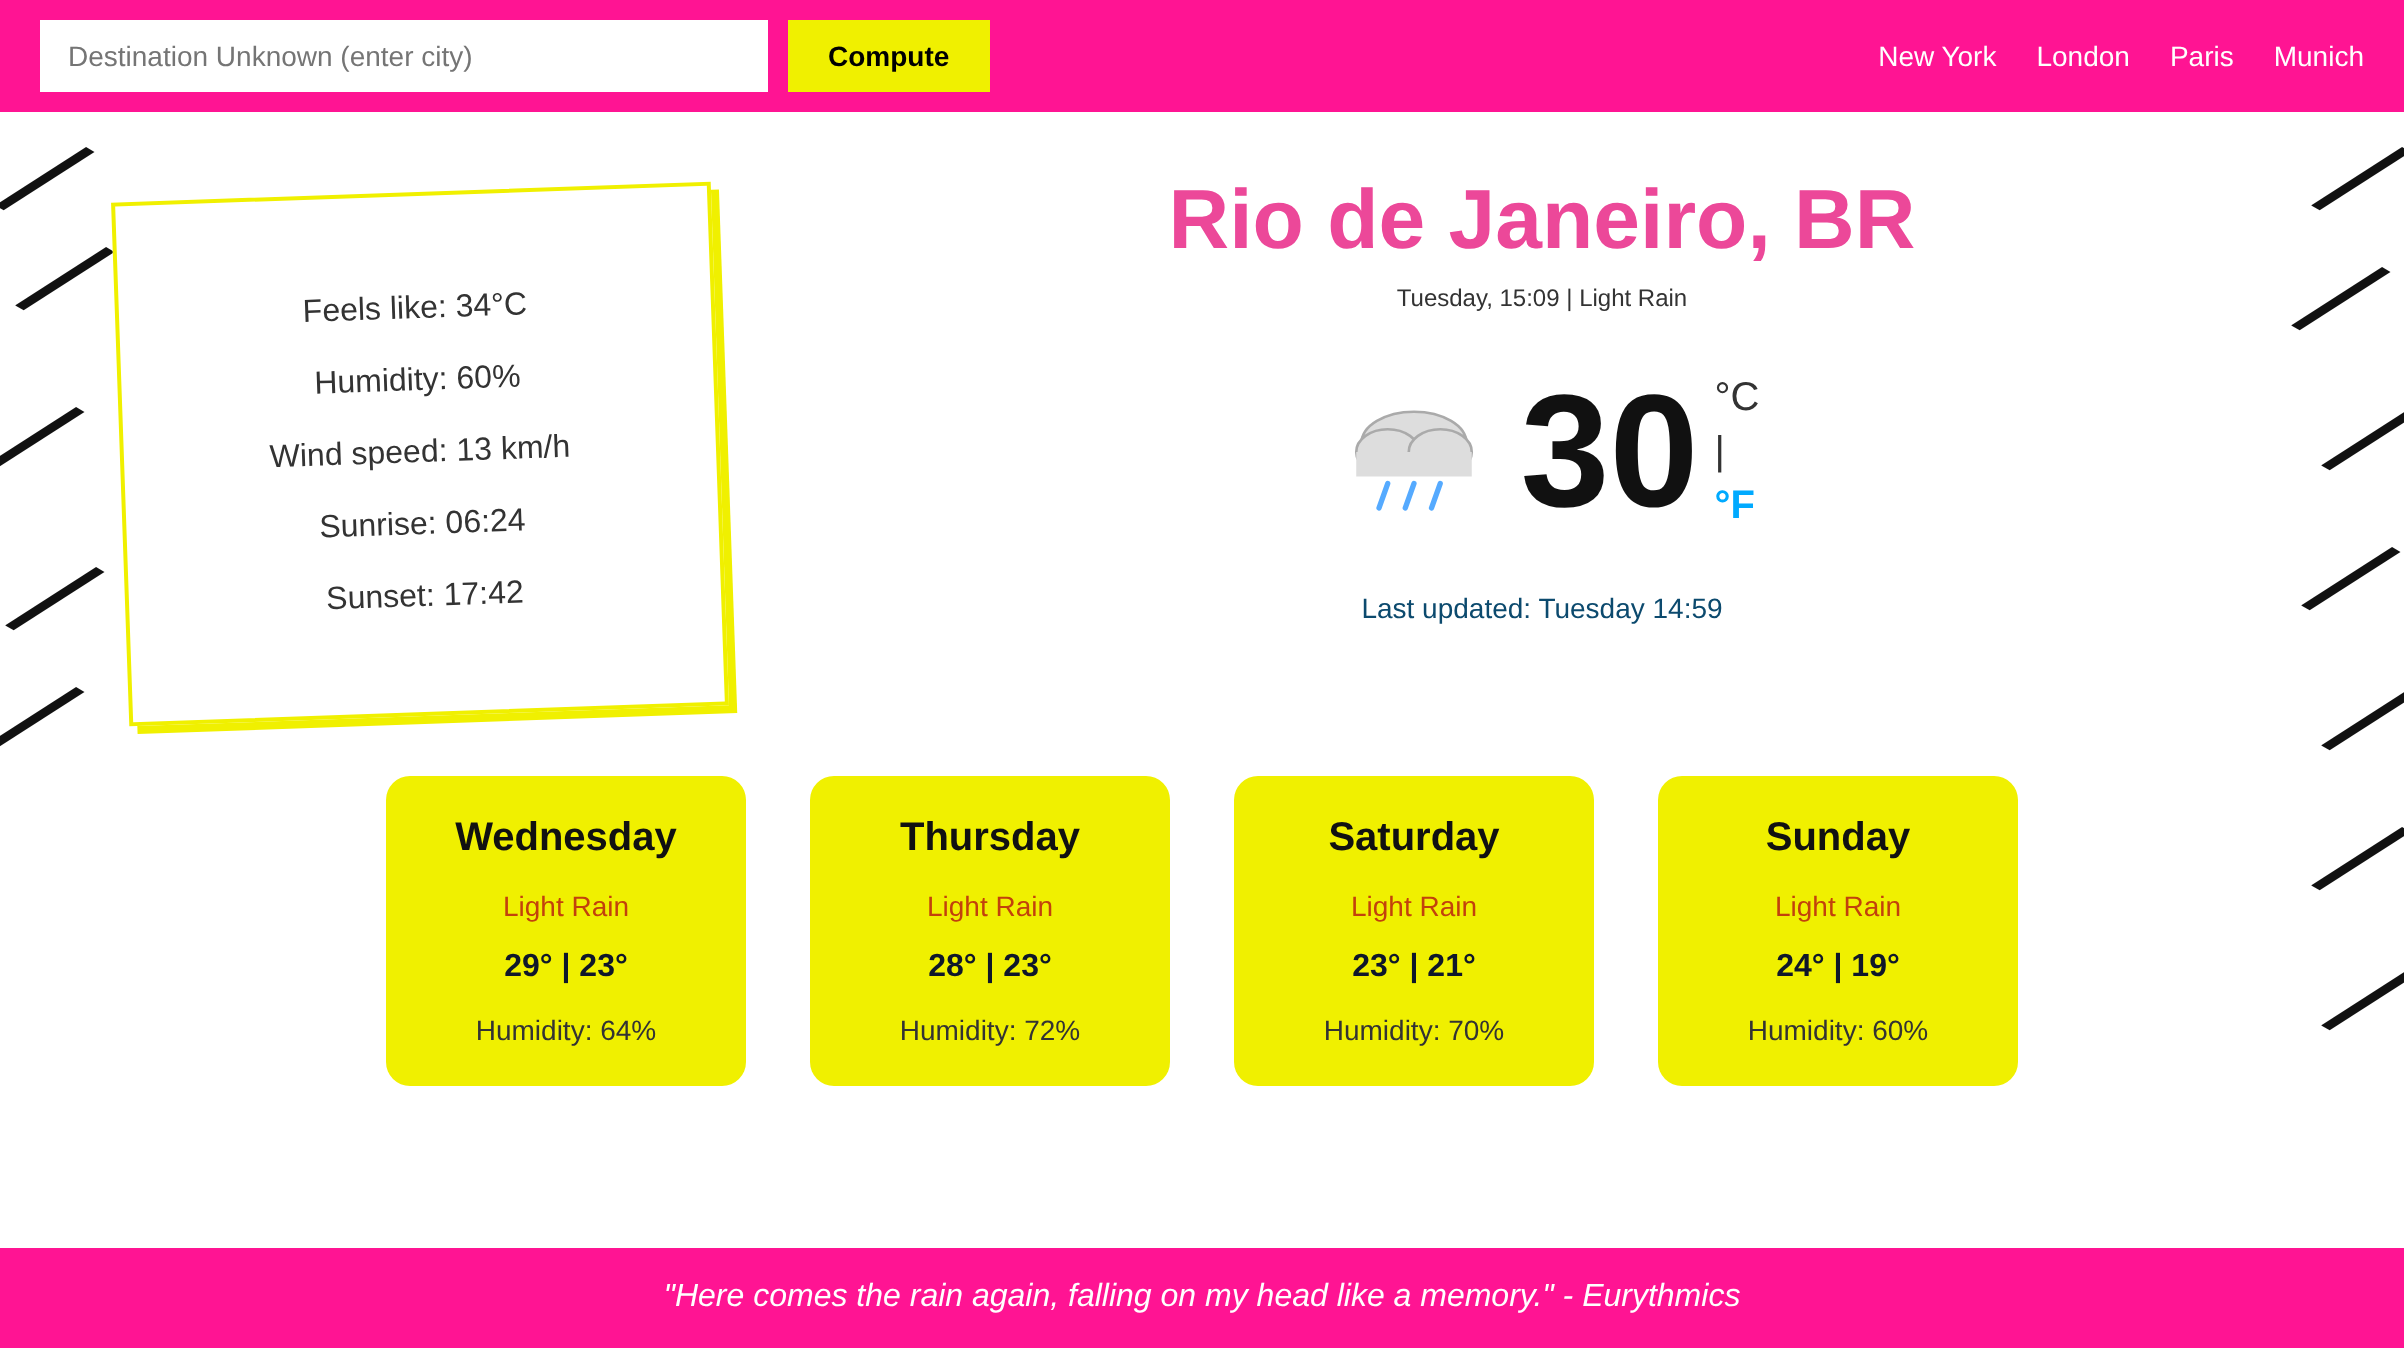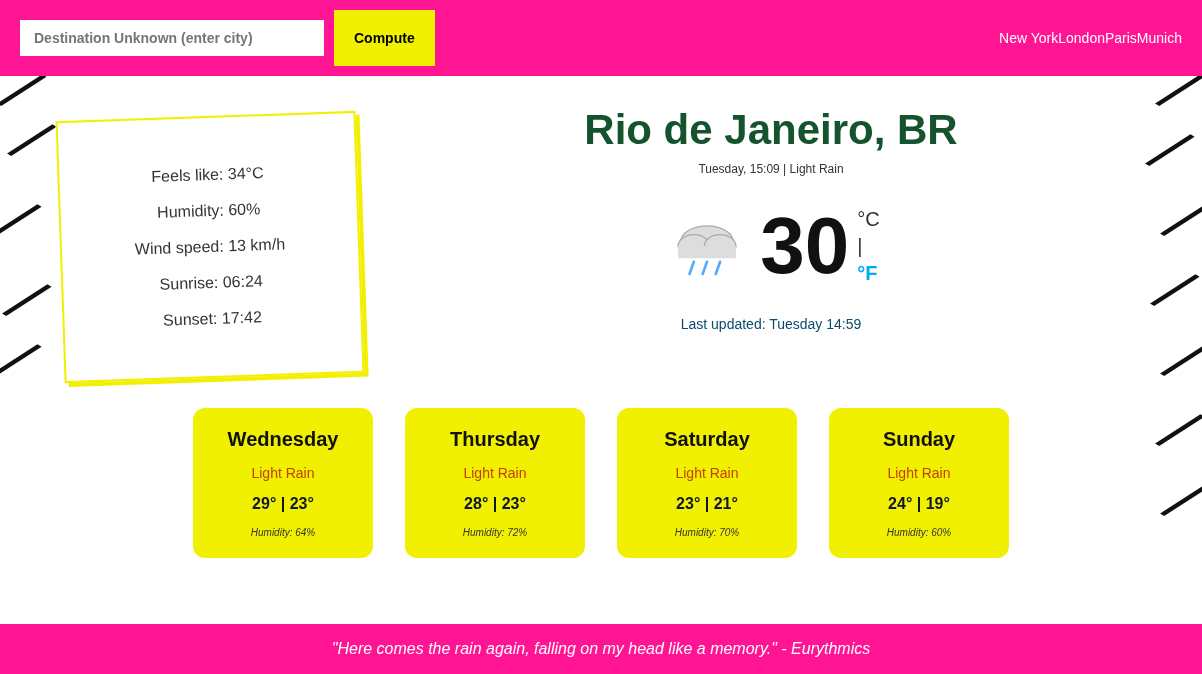--- a/index.html
+++ b/index.html
@@ -27,41 +27,41 @@
       z-index: 2;
     }
 
     .header-left {
       display: flex;
       align-items: center;
       gap: 10px;
     }
 
     .search-input {
-      width: 304px;
+      width: 364px;
       padding: 10px 14px;
       border: none;
       font-size: 14px;
       color: #999;
       outline: none;
-      font-weight: bold;
     }
 
     .compute-btn {
       background: #f0f000;
       border: none;
-      padding: 20px 20px;
+      padding: 10px 20px;
       font-size: 14px;
       font-weight: bold;
       cursor: pointer;
       color: #000;
     }
 
     .nav-links {
       display: flex;
+      gap: 20px;
       align-items: center;
     }
 
     .nav-link {
       color: #fff;
       text-decoration: none;
       font-size: 14px;
       cursor: pointer;
     }
 
@@ -98,21 +98,21 @@
       display: flex;
       flex-direction: column;
       align-items: center;
       padding-top: 0;
     }
 
     .city-name {
       font-size: 42px;
       font-family: 'Comic Sans MS', cursive, sans-serif;
       font-weight: bold;
-      color: #14532d;
+      color: #ec4899;
       margin-bottom: 8px;
     }
 
     .date-condition {
       font-size: 12px;
       color: #333;
       margin-bottom: 30px;
     }
 
     .temp-display {
@@ -194,23 +194,22 @@
     }
 
     .forecast-card .temps {
       font-size: 16px;
       font-weight: bold;
       color: #0f172a;
       margin-bottom: 14px;
     }
 
     .forecast-card .humidity {
-      font-size: 10px;
-      color: #333;
-      font-style: italic;
+      font-size: 14px;
+      color: #333;
     }
 
     
     .footer-quote {
       background: #ff1493;
       color: #fff;
       text-align: center;
       padding: 16px 20px;
       font-size: 16px;
       font-style: italic;

